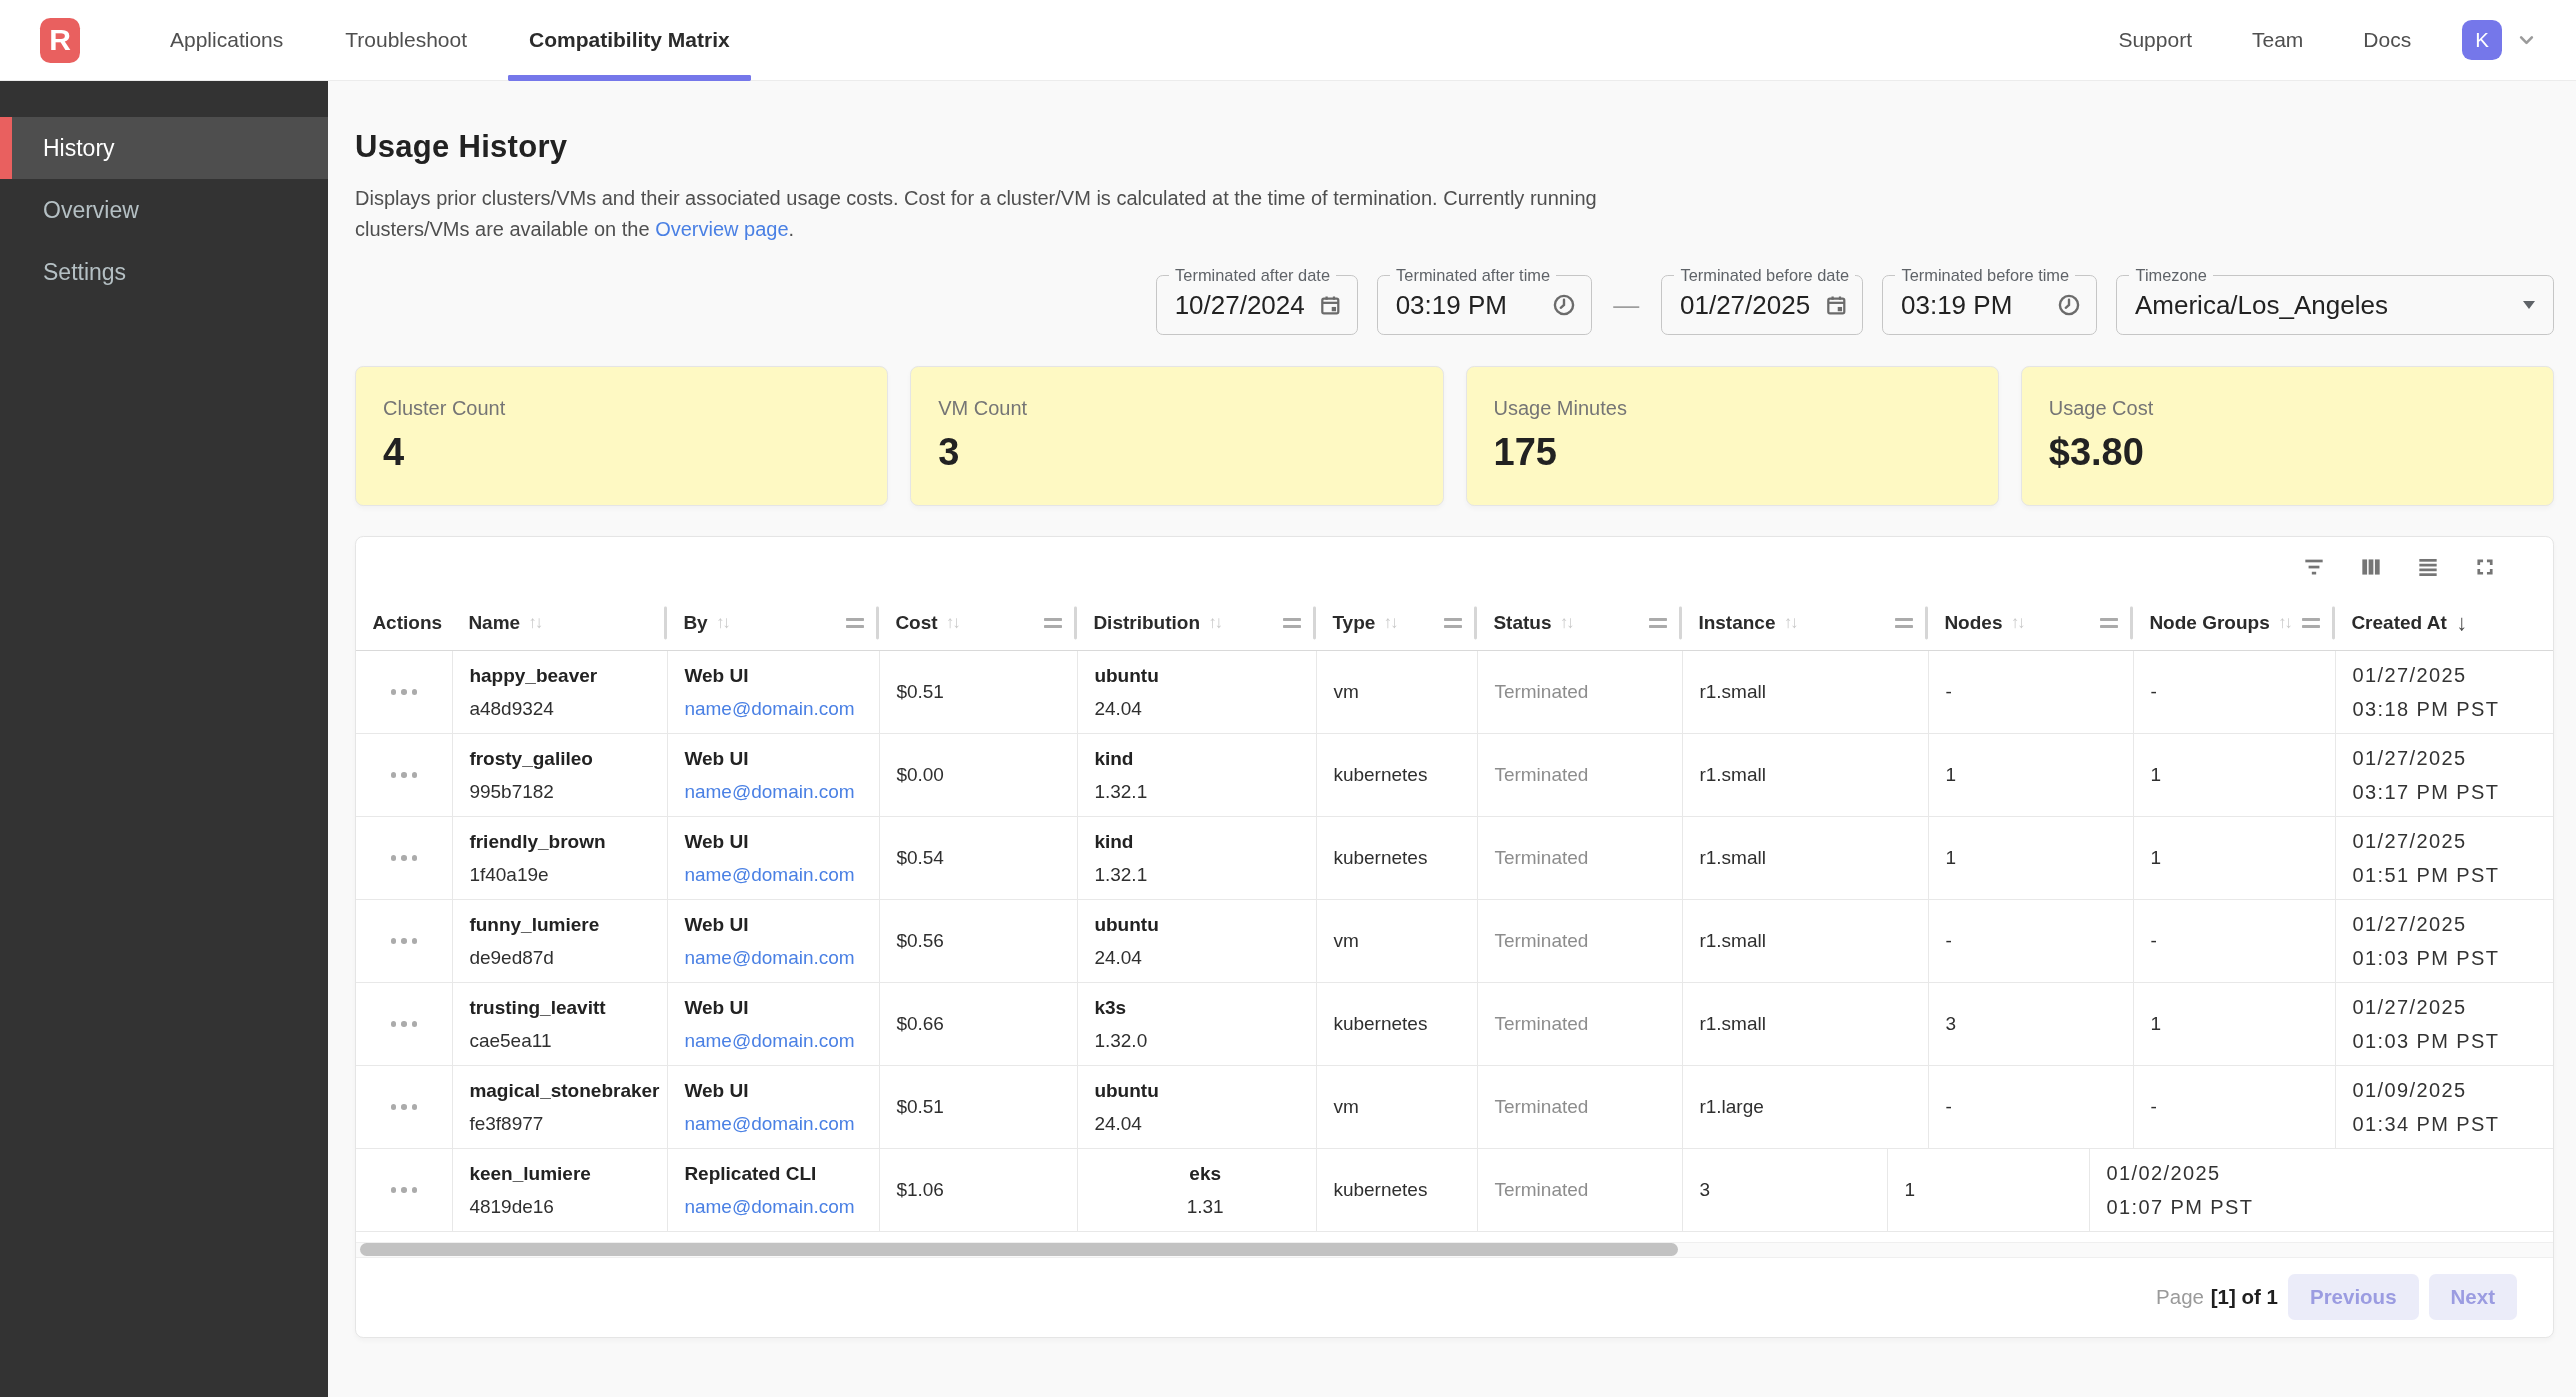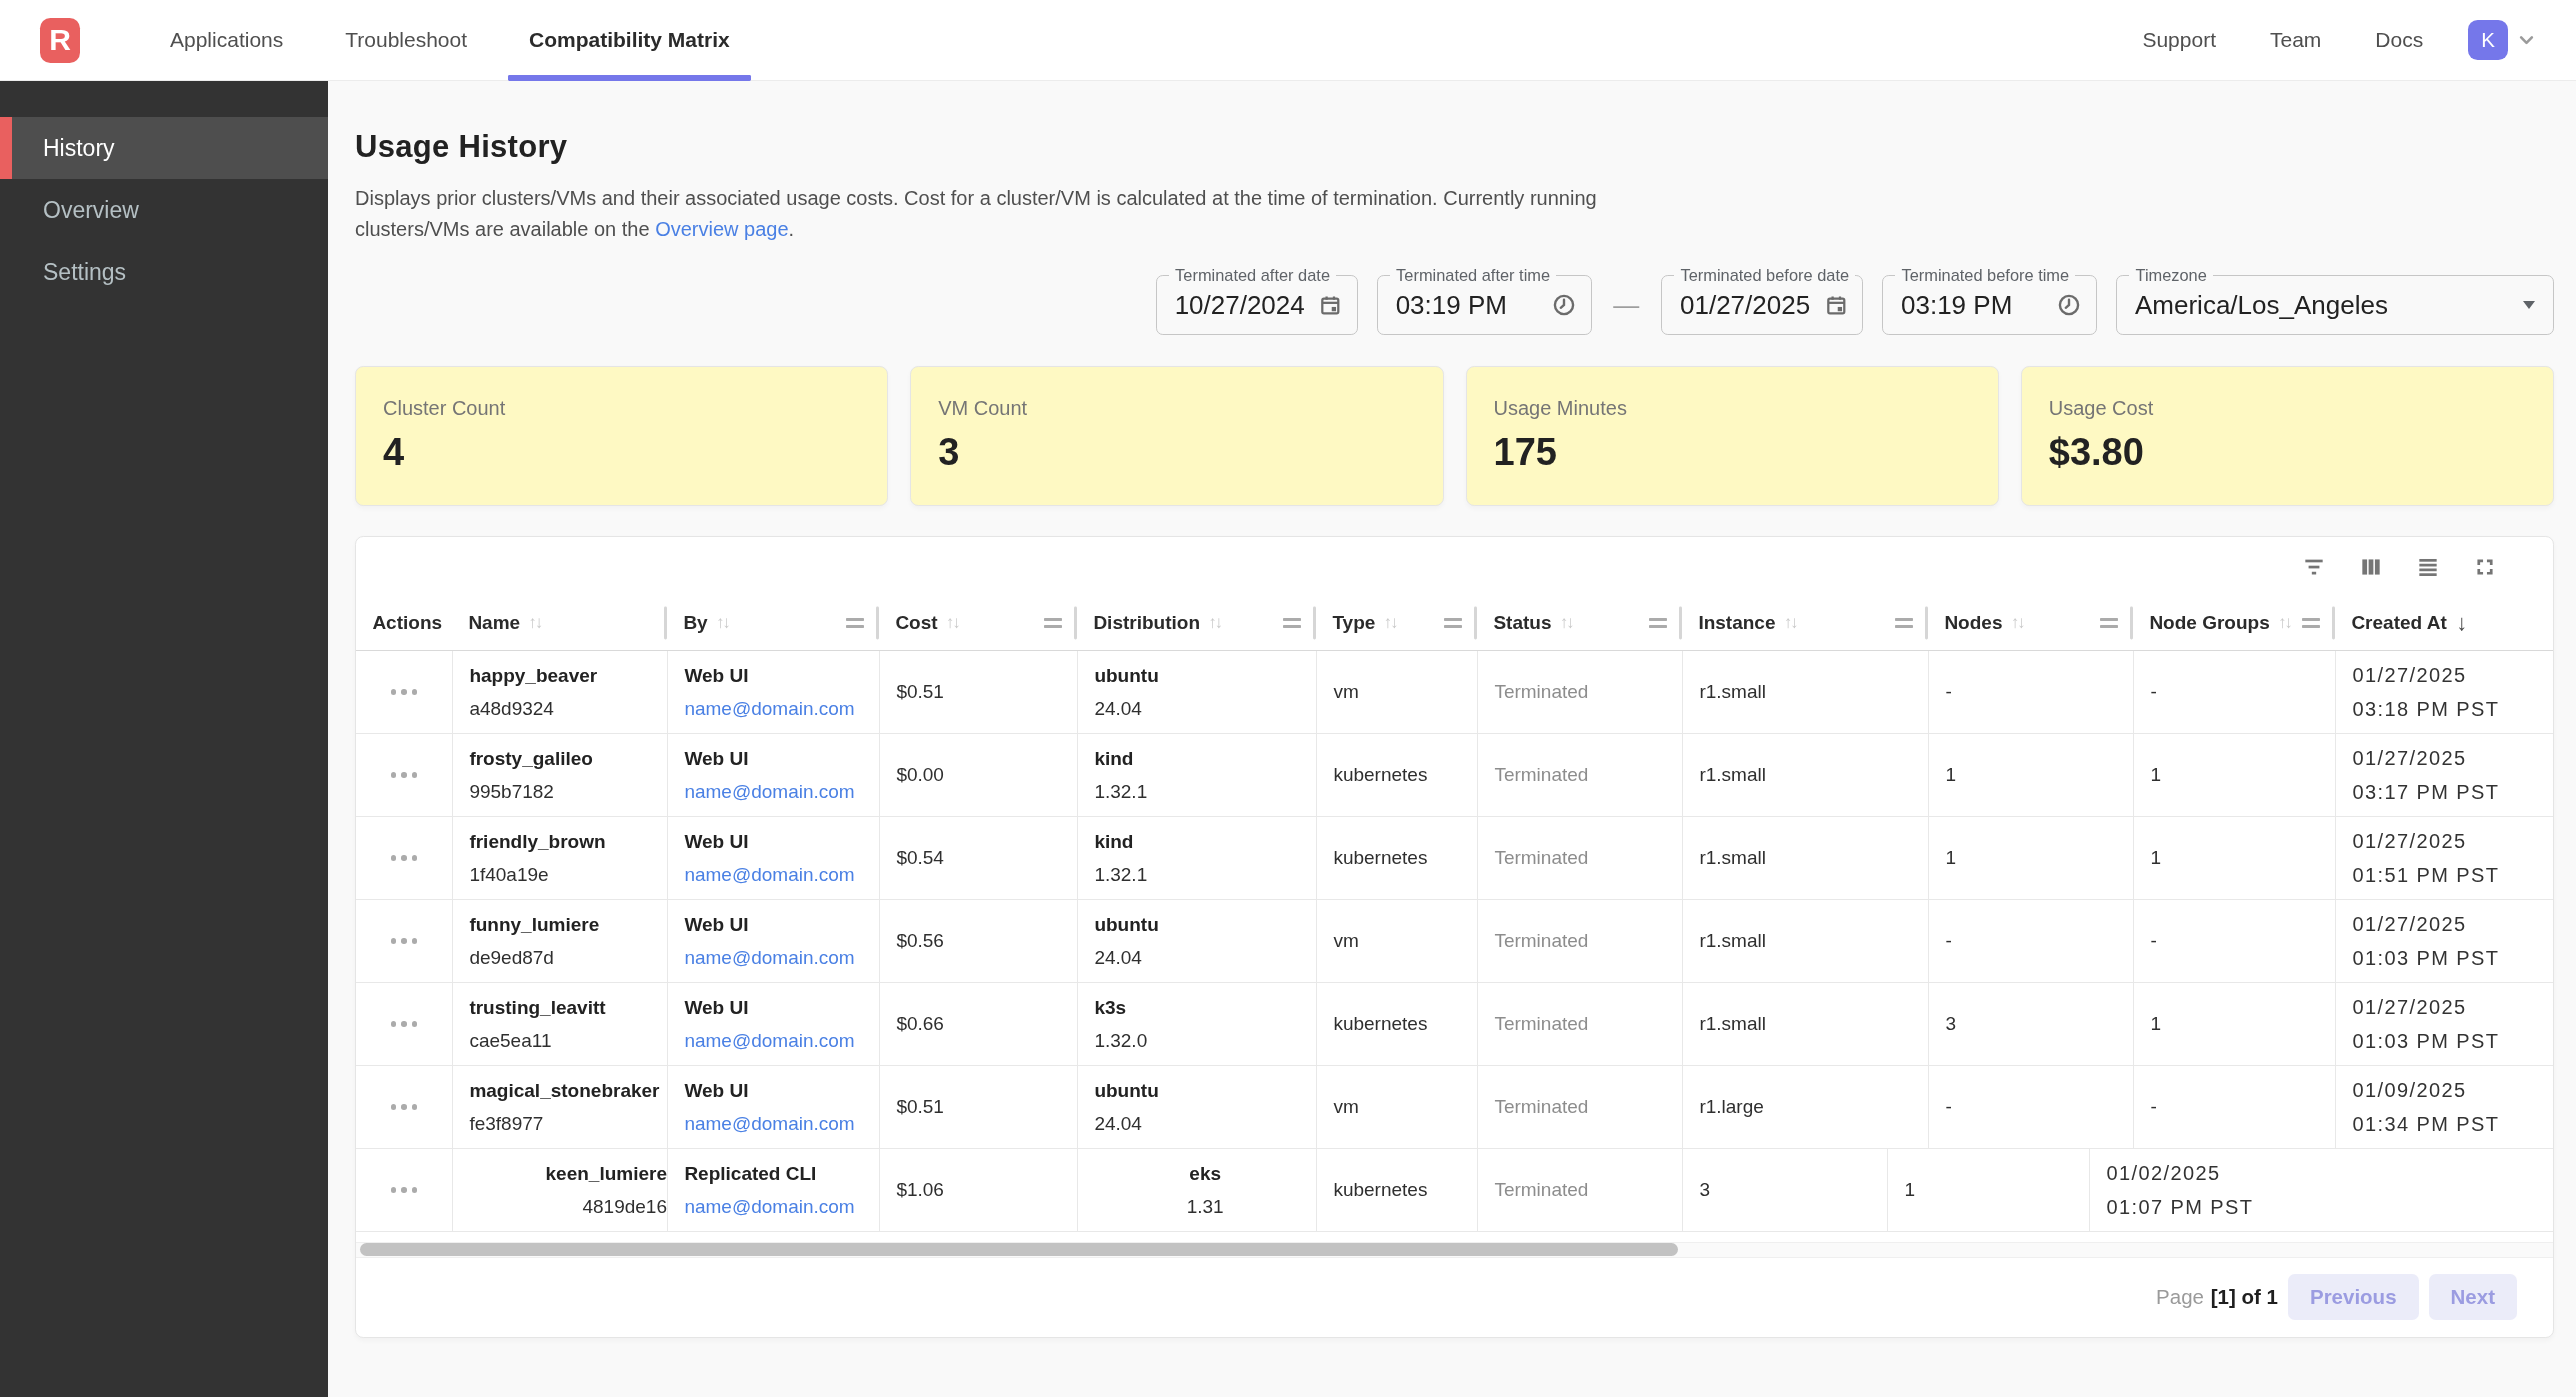--- a/index.html
+++ b/index.html
@@ -12,21 +12,21 @@
   .topnav { position:absolute; top:0; left:0; width:100%; height:81px; background:#fff;
     border-bottom:1.4px solid #ececec; display:flex; align-items:center; z-index:3; }
   .logo { margin-left:40px; width:40px; height:45px; background:#e9605f; border-radius:10.3px;
     color:#fff; font-weight:bold; font-size:30px; display:flex; align-items:center; justify-content:center; flex:0 0 auto; }
   .nav-left { display:flex; margin-left:59px; height:100%; }
   .nav-item { position:relative; display:flex; align-items:center; height:100%; padding:0 31px;
     font-size:21px; color:#4f4f4f; cursor:pointer; white-space:nowrap; }
   .nav-item.active { font-weight:bold; color:#2b2b2b; }
   .nav-item.active::after { content:""; position:absolute; left:9.6px; right:9.6px; bottom:-1.4px;
     height:6.2px; background:#7577ea; border-radius:1.4px; }
-  .nav-right { margin-left:auto; display:flex; align-items:center; margin-right:38px; }
+  .nav-right { margin-left:auto; display:flex; align-items:center; margin-right:38px;gap:6px; }
   .nav-right .nav-item { padding:0 27px; }
   .avatar { width:40px; height:40px; border-radius:9.6px; background:#7577ea; color:#fff;
     font-size:20.5px; display:flex; align-items:center; justify-content:center; margin-left:18px; }
   .chevron { margin-left:6.8px; display:flex; }
   
   .sidebar { position:absolute; top:81px; left:0; width:328px; bottom:0; background:#333333; padding-top:36px; }
   .side-item { height:62px; display:flex; align-items:center; padding-left:31px; font-size:23px;
     color:#b5c0c4; cursor:pointer; border-left:12.3px solid transparent; }
   .side-item.active { background:#4e4e4e; border-left-color:#e9605f; color:#ffffff; }
   
@@ -597,21 +597,21 @@
     </div>
   </div>
         <div class="trow">
     <div class="td actions" style="width: 96px;">
       <span class="dots">
               <i></i>
               <i></i>
               <i></i>
             </span>
     </div>
-    <div class="td" style="width: 215px; align-items: flex-end;">
+    <div class="td" style="width: 215px;">
       <span class="primary">keen_lumiere</span>
       <span>4819de16</span>
     </div>
     <div class="td" style="width: 212px;">
       <span class="primary">Replicated CLI</span>
       <span class="email">name@domain.com</span>
     </div>
     <div class="td" style="width: 198px;">
             <span>$1.06</span>
           </div>

